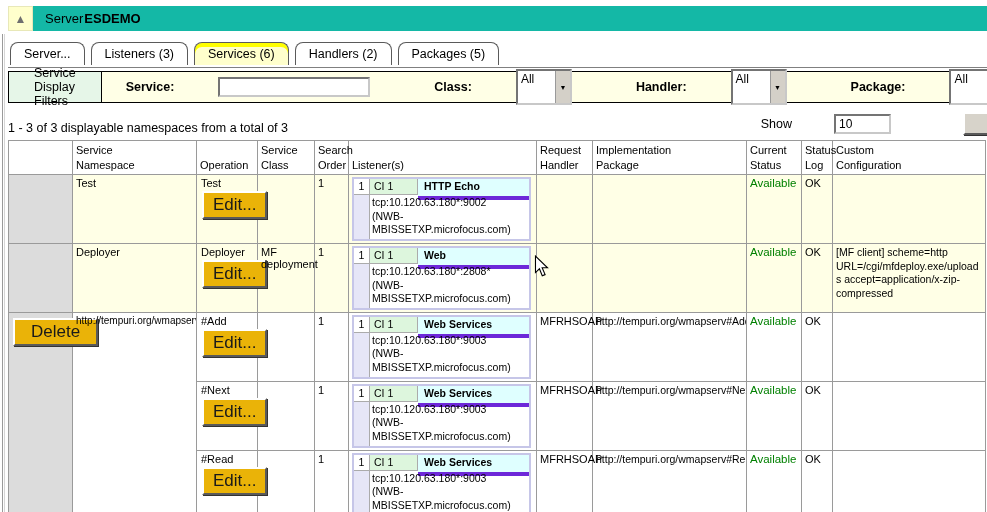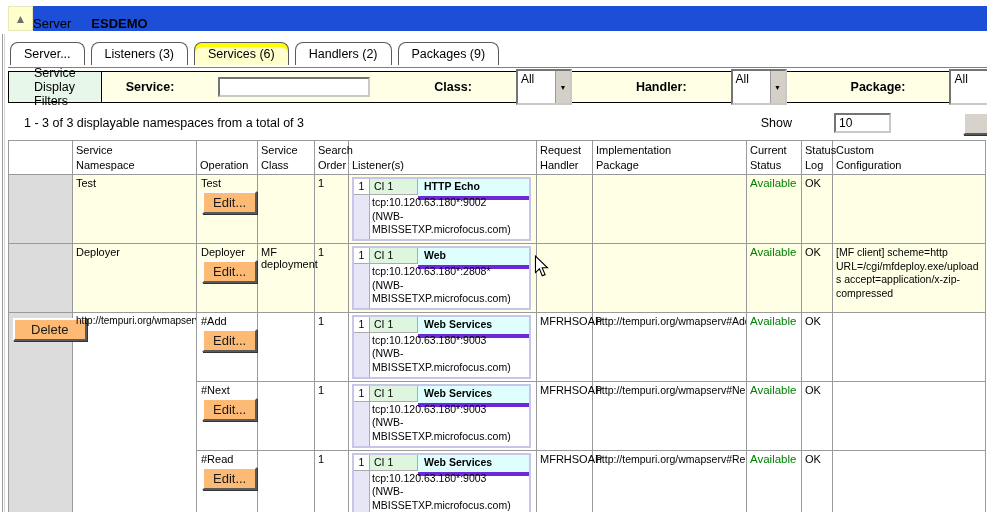--- a/index.html
+++ b/index.html
@@ -8,22 +8,22 @@
     width:987px; height:512px; position:relative; overflow:hidden;
     background:#FFFFFF; font-family:"Liberation Sans", sans-serif; color:#000;
   }
   .leftframe { position:absolute; left:2px; top:34px; bottom:0; width:3px;
     border-left:1px solid #9A9A9A; border-right:1px solid #D6D6D6; }
 
   
   .topbar { display:flex; margin:6px 0 0 8px; height:25px; }
   .tri-btn { width:25px; height:25px; background:#FFFFCC; border:1px solid #E8E8B8;
     display:flex; align-items:center; justify-content:center; font-size:12px; color:#6F6F6F; cursor:pointer; }
-  .bluebar { flex:1; background:#1d4ed8; display:flex; align-items:flex-end; font-size:13px; }
-  .bluebar b { margin-left:20px; }
+  .bluebar { flex:1; background:#14b8a6; display:flex; align-items:center; padding-left:12px; font-size:13px; }
+  .bluebar b { margin-left:1px; }
 
   
   .tabs { display:flex; gap:6px; align-items:center; margin:9px 0 0 8px;
     border-bottom:1px solid #808080; height:28px; padding-left:2px; }
   .tab { border:1px solid #5A5A5A; border-bottom:none; border-radius:8px 8px 0 0;
     background:#FFFFFF; padding:5px 13px 5px; font-size:12.5px; cursor:pointer; line-height:1; }
   .tab.active { background:#FFFFCC; box-shadow: inset 0 4px 0 #FFFF00; }
 
   
   .filterbar { margin:3px 0 0 8px; border:1px solid #000; background:#FFFFE6;
@@ -34,43 +34,43 @@
   .flabel { font-weight:bold; margin-right:4px; }
   .gap { margin-left:24px; }
   .txt-input { border:2px inset #C8C8C8; background:#FFF; height:20px; font-family:inherit; font-size:12px; padding:0 3px; }
   .svc-input { width:152px; }
   .dd { display:inline-flex; border:2px inset #C8C8C8; background:#FFF; height:36px; width:56px; cursor:pointer; }
   .dd .val { flex:1; font-size:12px; padding:1px 0 0 3px; }
   .dd .arrow { width:15px; background:#D4D0C8; border-left:1px solid #9A9A9A;
     display:flex; align-items:center; justify-content:center; font-size:7px; color:#000; }
 
   
-  .pageline { margin:8px 0 0 24px; display:flex; align-items:center; font-size:12.5px; height:24px; }
+  .pageline { margin:8px 0 0 8px; display:flex; align-items:flex-end; font-size:12.5px; height:24px; }
   .pageline .right { margin-left:auto; display:flex; align-items:center;gap:36px; }
   .show-input { width:57px; margin:0 8px 0 6px; }
   .edge-btn { width:40px; height:23px; margin-left:28px; margin-right:-16px;
     background:#D7D3CA; border:2px solid; border-color:#FFF #5A5A5A #5A5A5A #FFF; box-shadow:1px 1px 0 #333; cursor:pointer; }
 
   
   table.main { border-collapse:collapse; table-layout:fixed; width:977px; margin:5px 0 0 8px; font-size:11px; }
   table.main th, table.main td { border:1px solid #9A9A9A; padding:2px 3px; vertical-align:top; text-align:left; }
   table.main th { font-weight:normal; background:#FFF; vertical-align:bottom; white-space:pre-line; height:34px; line-height:1.3; }
   th.graycol, td.graycol { background:#DCDCDC; }
   tr.ivory td { background:#FFFFE6; }
   tr.white td { background:#FFFFFF; }
   td.graycol { background:#DCDCDC !important; }
   tr.datarow { height:50px; }
   td.ns { font-size:10px; white-space:nowrap; overflow:hidden; }
   td.impl { font-size:10.5px; white-space:nowrap; overflow:hidden; }
   td.status { color:#008000; font-size:11.5px; padding-top:4px; }
   td.cfg { font-size:10.5px; line-height:1.3; overflow-wrap:anywhere; }
   .oplabel { margin:0 0 2px 1px; }
 
-  .btn { background:#fdba74; border:2px solid; border-color:#FFF #5A5A5A #5A5A5A #FFF;
-    box-shadow:1px 1px 0 #333; font-family:inherit; font-size:13px; color:#1A1A1A;
+  .btn { background:#eab308; border:2px solid; border-color:#FFF #5A5A5A #5A5A5A #FFF;
+    box-shadow:1px 1px 0 #333; font-family:inherit; font-size:17px; color:#1A1A1A;
     padding:2px 9px; cursor:pointer; }
   .btn-edit { margin-left:2px; }
   .btn-delete { margin:3px 0 0 1px; padding:2px 16px; }
 
   
   .lbox { border:2px solid #C6C6E8; background:#FFF; width:179px;
     display:grid; grid-template-columns:16px 48px 1fr; grid-template-rows:16px auto; font-size:10.5px; }
   .l-num { background:#FFF; border-right:1px solid #ABABAB; border-bottom:1px solid #ABABAB; text-align:center; line-height:15px; }
   .l-strip { background:#E6E6F7; border-right:1px solid #ABABAB; }
   .l-conv { background:#DDF6DD; border-right:1px solid #ABABAB; border-bottom:1px solid #ABABAB; padding:1px 0 0 4px; }
@@ -92,21 +92,21 @@
     <span>Server</span>
     <b>ESDEMO</b>
   </div>
 </div>
 
 <div class="tabs">
   <div class="tab">Server...</div>
   <div class="tab">Listeners (3)</div>
   <div class="tab active">Services (6)</div>
   <div class="tab">Handlers (2)</div>
-  <div class="tab">Packages (9)</div>
+  <div class="tab">Packages (5)</div>
 </div>
 
 <div class="filterbar">
   <div class="filter-title">Service Display Filters</div>
   <div class="filter-fields">
     <span class="flabel">Service:</span>
     <input class="txt-input svc-input" value="" style="">
     <span class="flabel gap">Class:</span>
     <div class="dd">
       <span class="val">All</span>

